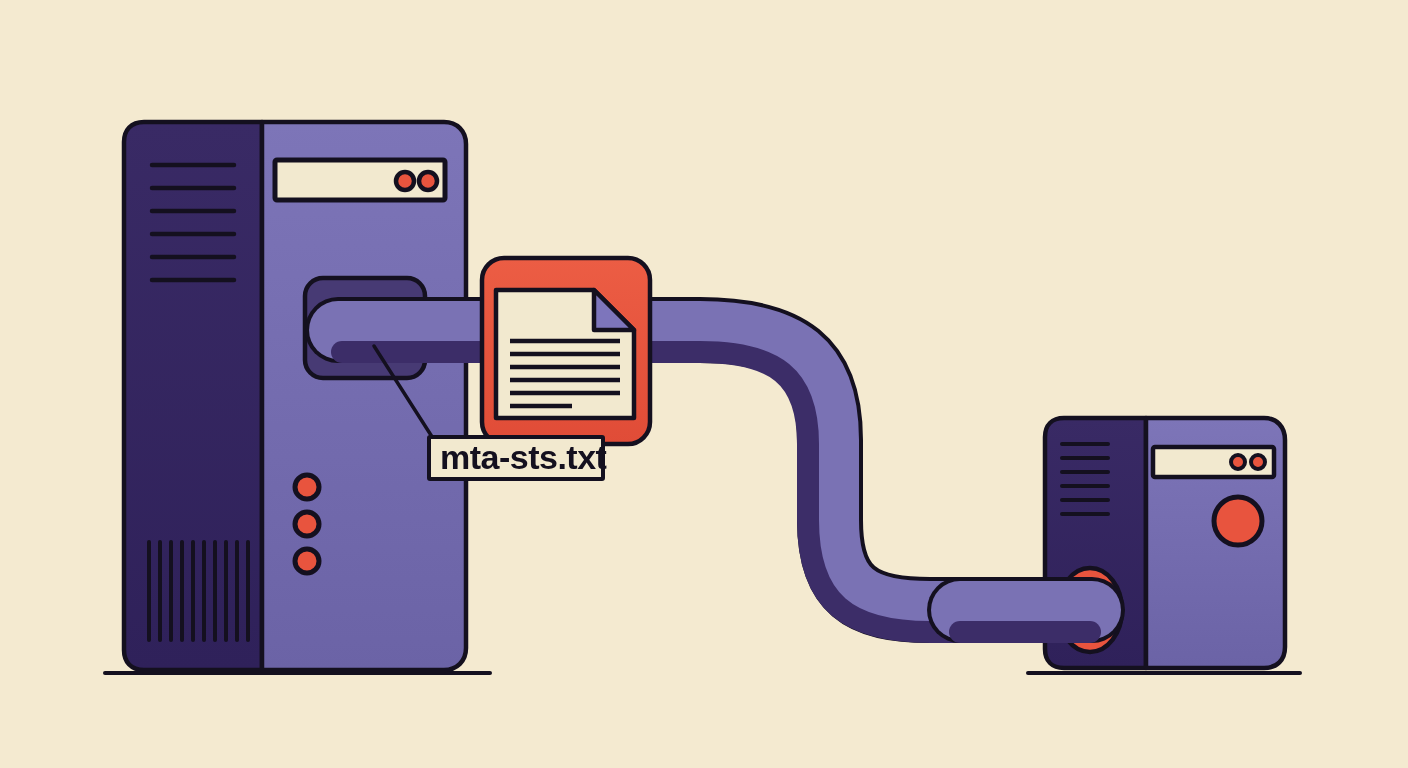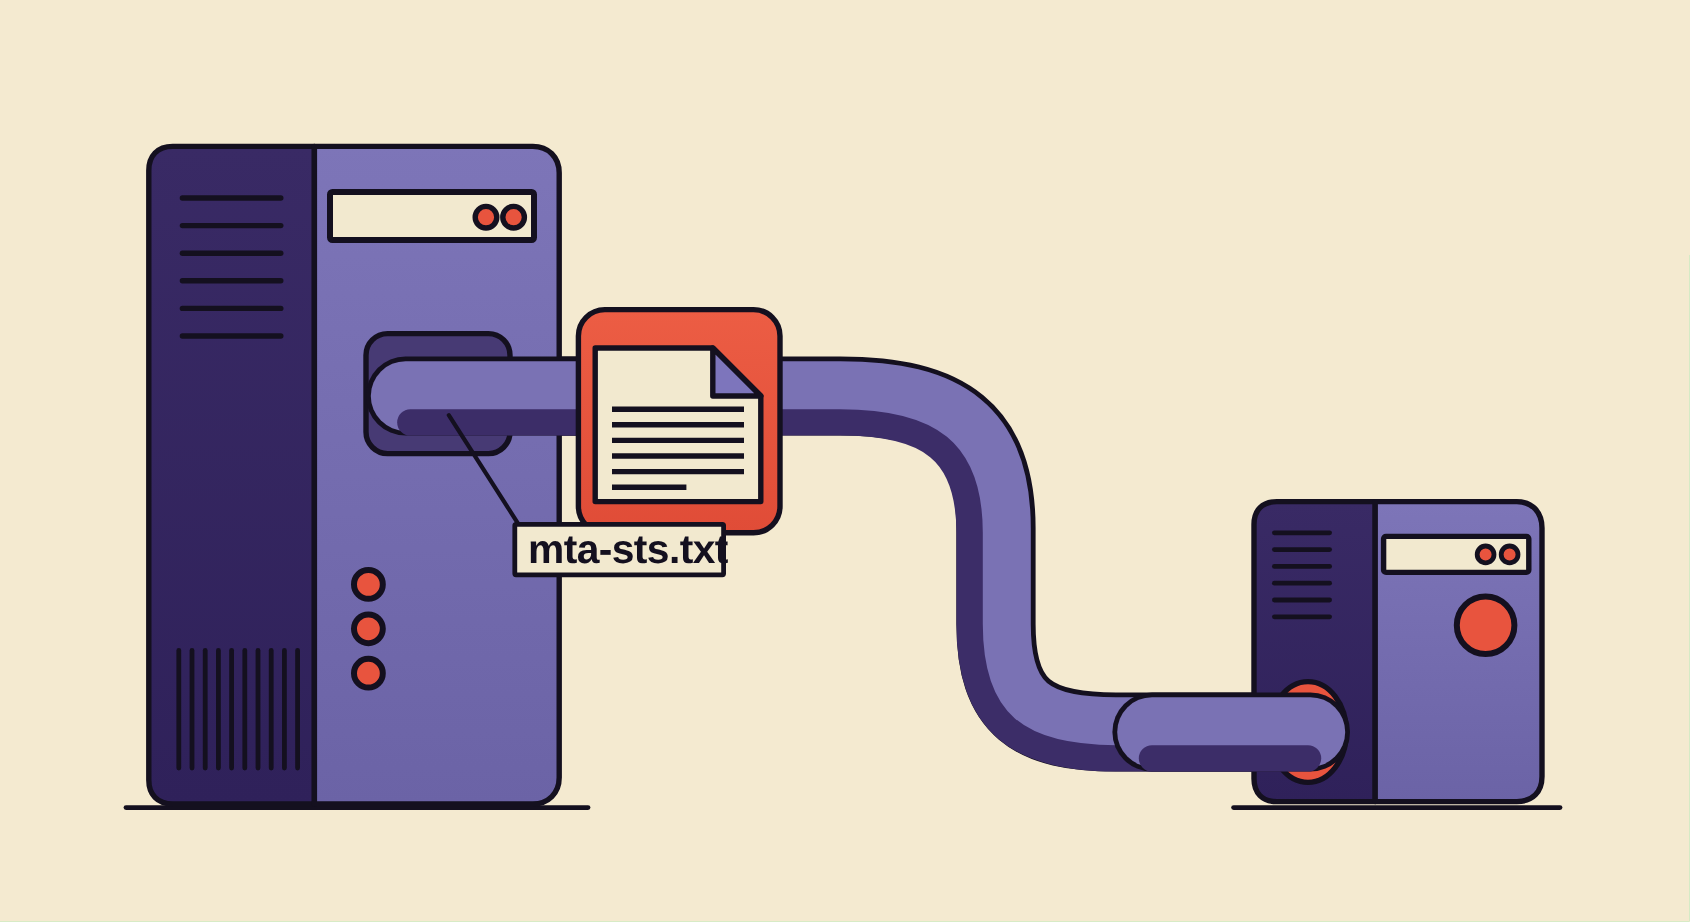--- a/index.html
+++ b/index.html
@@ -9,21 +9,21 @@
     background: #f4ead0;
   }
   body {
     font-family: "Liberation Sans", sans-serif;
   }
   #scene-wrap {
     position: relative;
     width: 1408px;
     height: 768px;
     overflow: hidden;
-    background: #86efac;
+    background: #bef264;
   }
   svg#scene {
     display: block;
     width: 1408px;
     height: 768px;
   }
   .label-text {
     font-family: "Liberation Sans", sans-serif;
     font-weight: bold;
     font-size: 34px;

